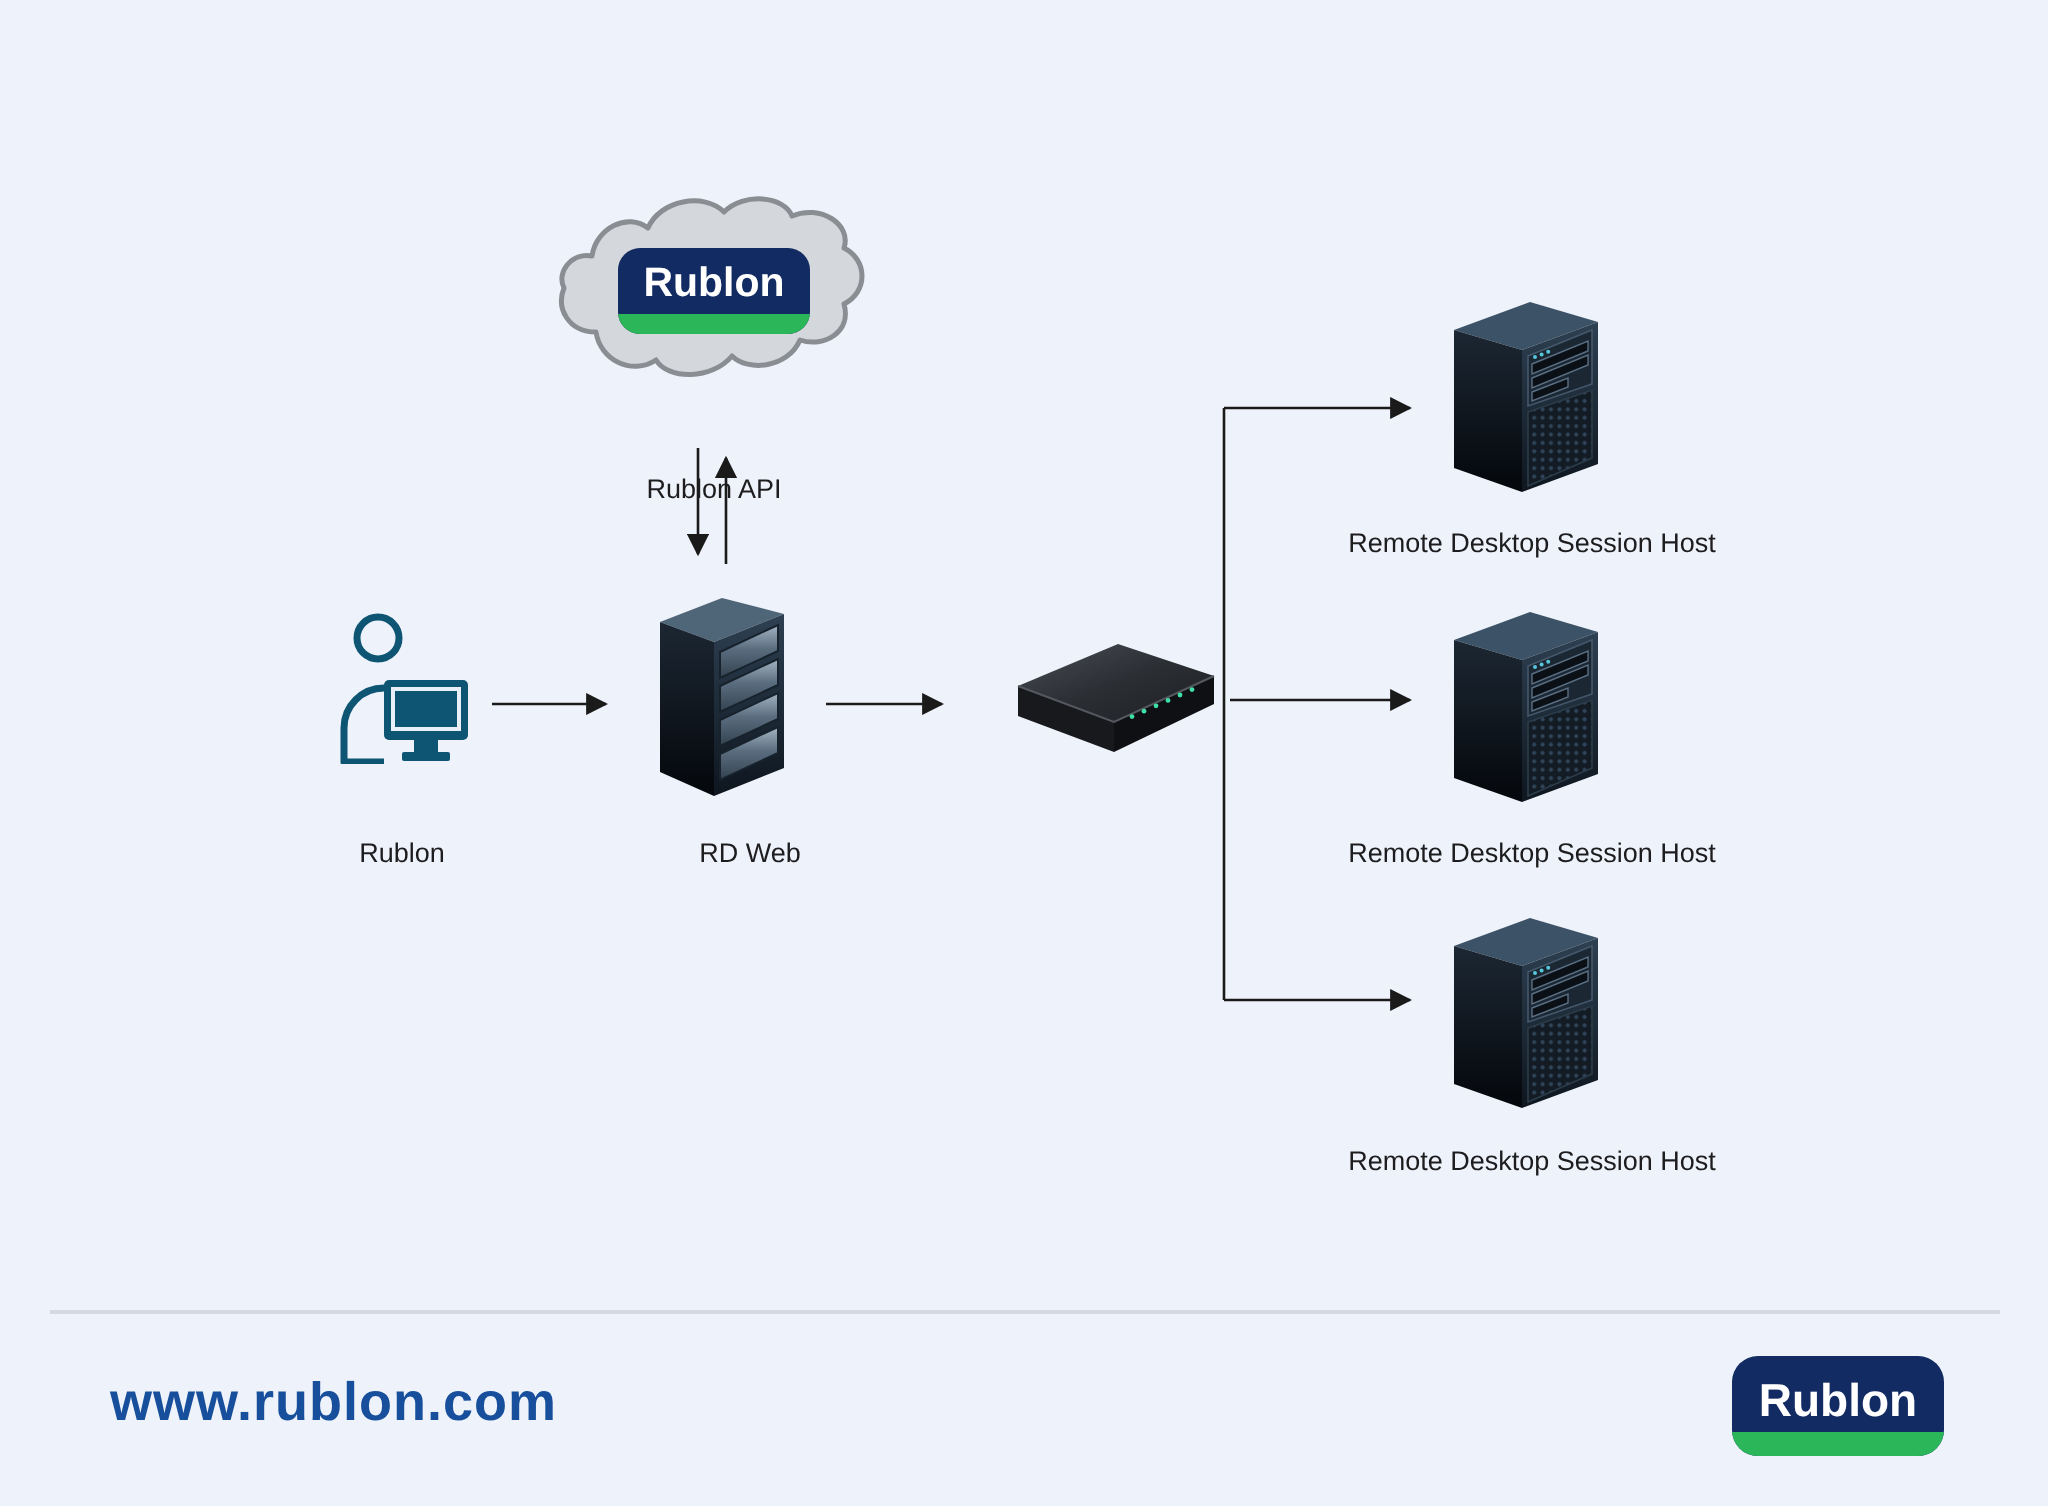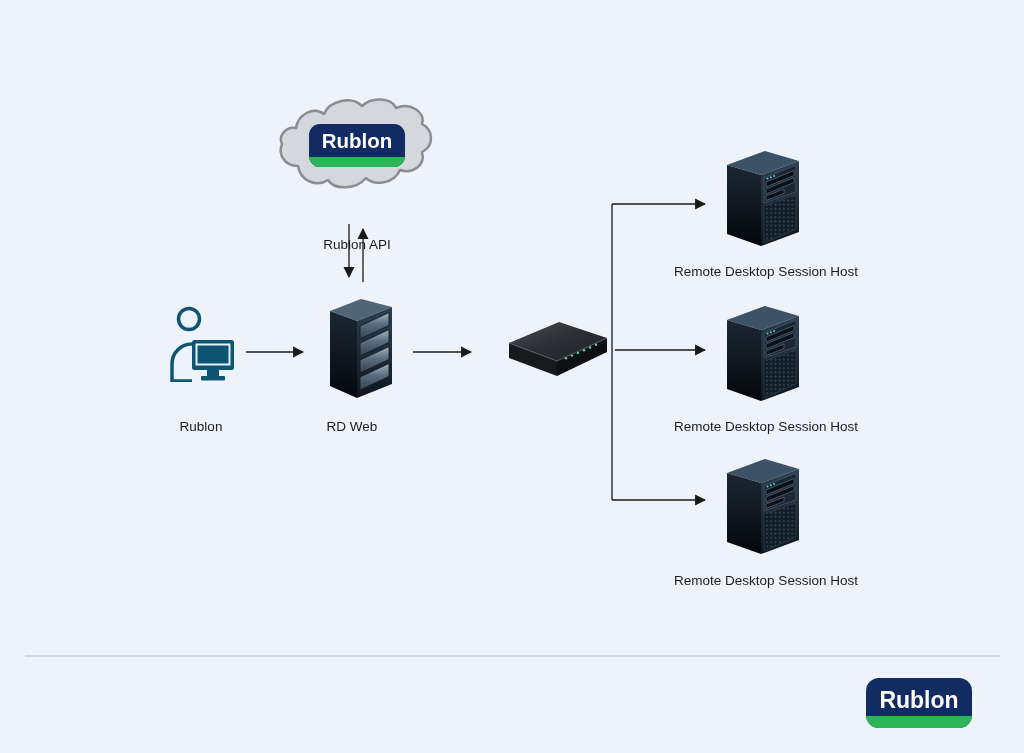--- a/index.html
+++ b/index.html
@@ -155,21 +155,21 @@
       </g>
     </svg>
   </div>
   <div class="node-label" style="left:161px; top:419px; width:80px;">Rublon</div>
 
   <div class="abs" style="left:327px; top:294px;">
     <svg width="68" height="108" viewBox="0 0 68 108">
       <use href="#rack-server"></use>
     </svg>
   </div>
-  <div class="node-label" style="left:312px; top:419px; width:80px;">RD Web</div>
+  <div class="node-label" style="left:335px; top:419px; width:80px;">RD Web</div>
 
   <div class="abs" style="left:503px; top:316px;">
     <svg width="110" height="64" viewBox="0 0 110 64">
       <use href="#broker-box"></use>
     </svg>
   </div>
 
   <div class="abs" style="left:723px; top:148px;">
     <svg width="80" height="100" viewBox="0 0 80 100">
       <use href="#host-tower"></use>
@@ -186,20 +186,21 @@
 
   <div class="abs" style="left:723px; top:456px;">
     <svg width="80" height="100" viewBox="0 0 80 100">
       <use href="#host-tower"></use>
     </svg>
   </div>
   <div class="node-label" style="left:670px; top:573px; width:192px;">Remote Desktop Session Host</div>
 
   <div class="divider"></div>
 
+  <div class="website">www.rublon.com</div>
 
   <div class="abs" style="left:866px; top:678px;">
     <svg width="106" height="50" viewBox="0 0 106 50">
       <g clip-path="url(#footLogoClip)">
         <rect x="0" y="0" width="106" height="50" fill="#132b63"></rect>
         <rect x="0" y="38" width="106" height="12" fill="#2cb65a"></rect>
       </g>
       <text class="logo-text" x="53" y="30" text-anchor="middle" font-size="23">Rublon</text>
     </svg>
   </div>

